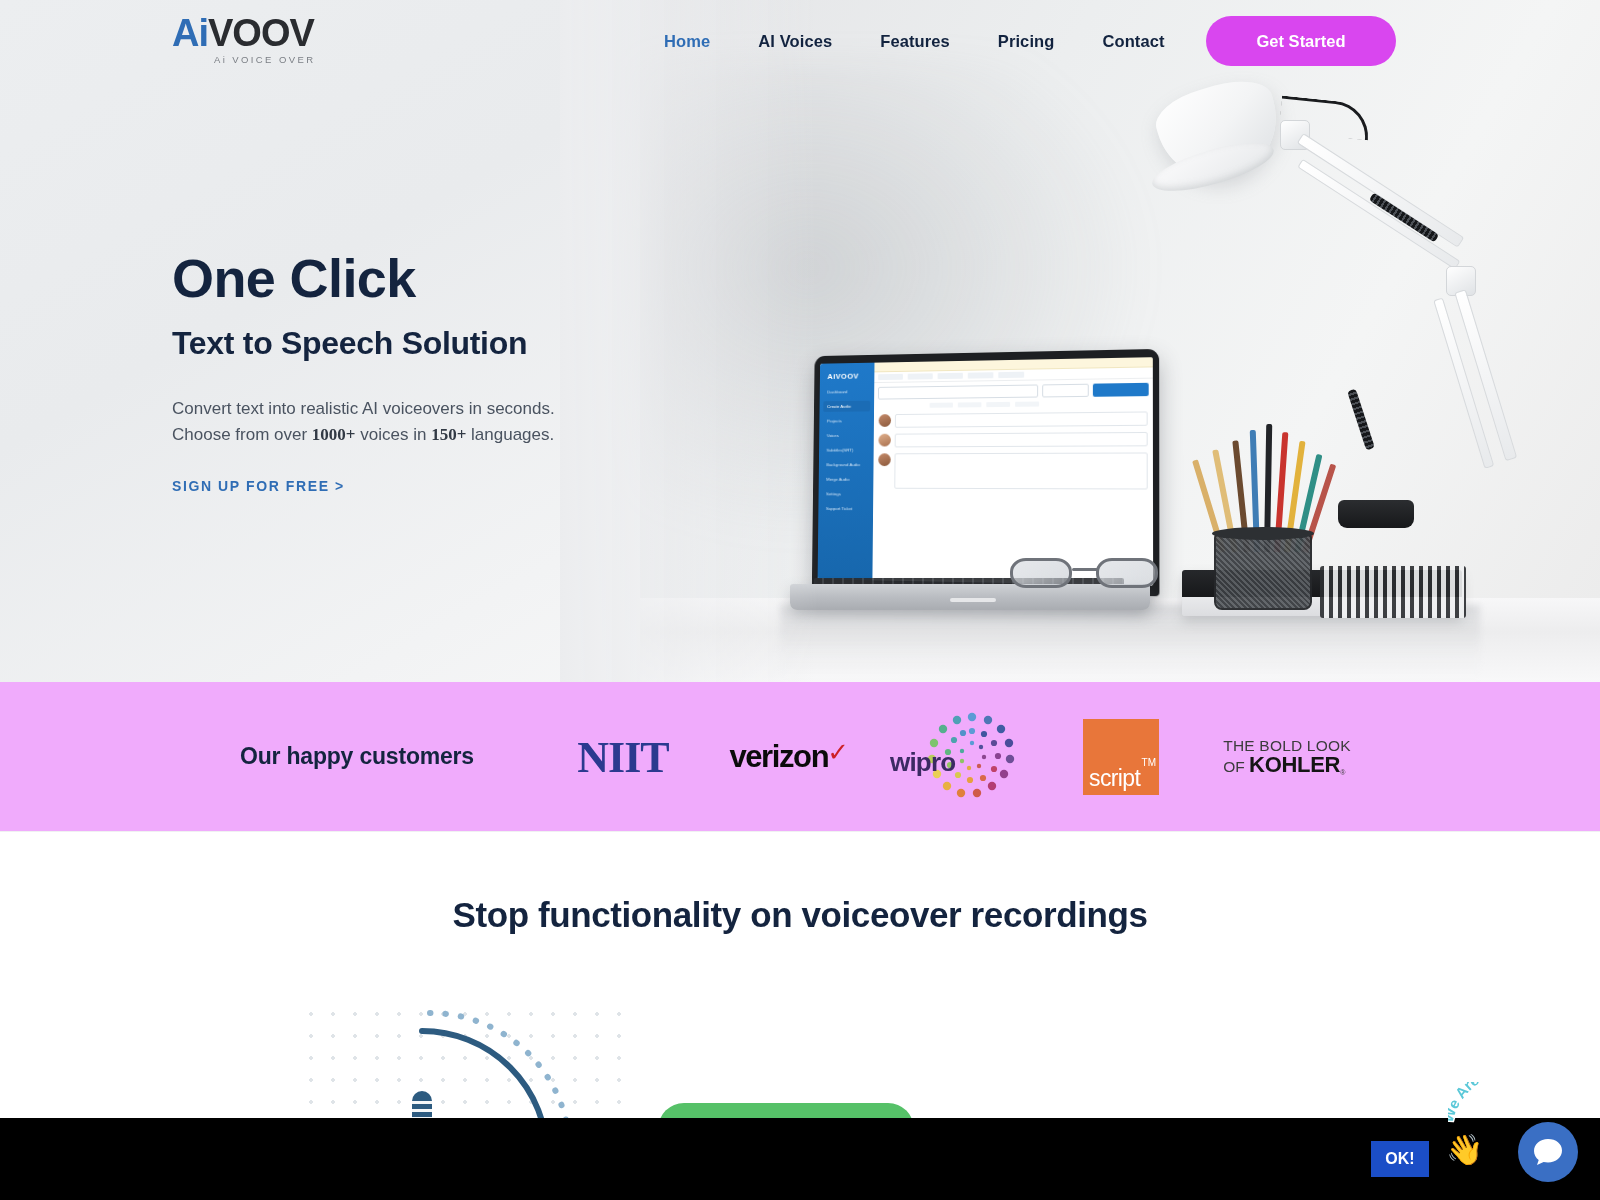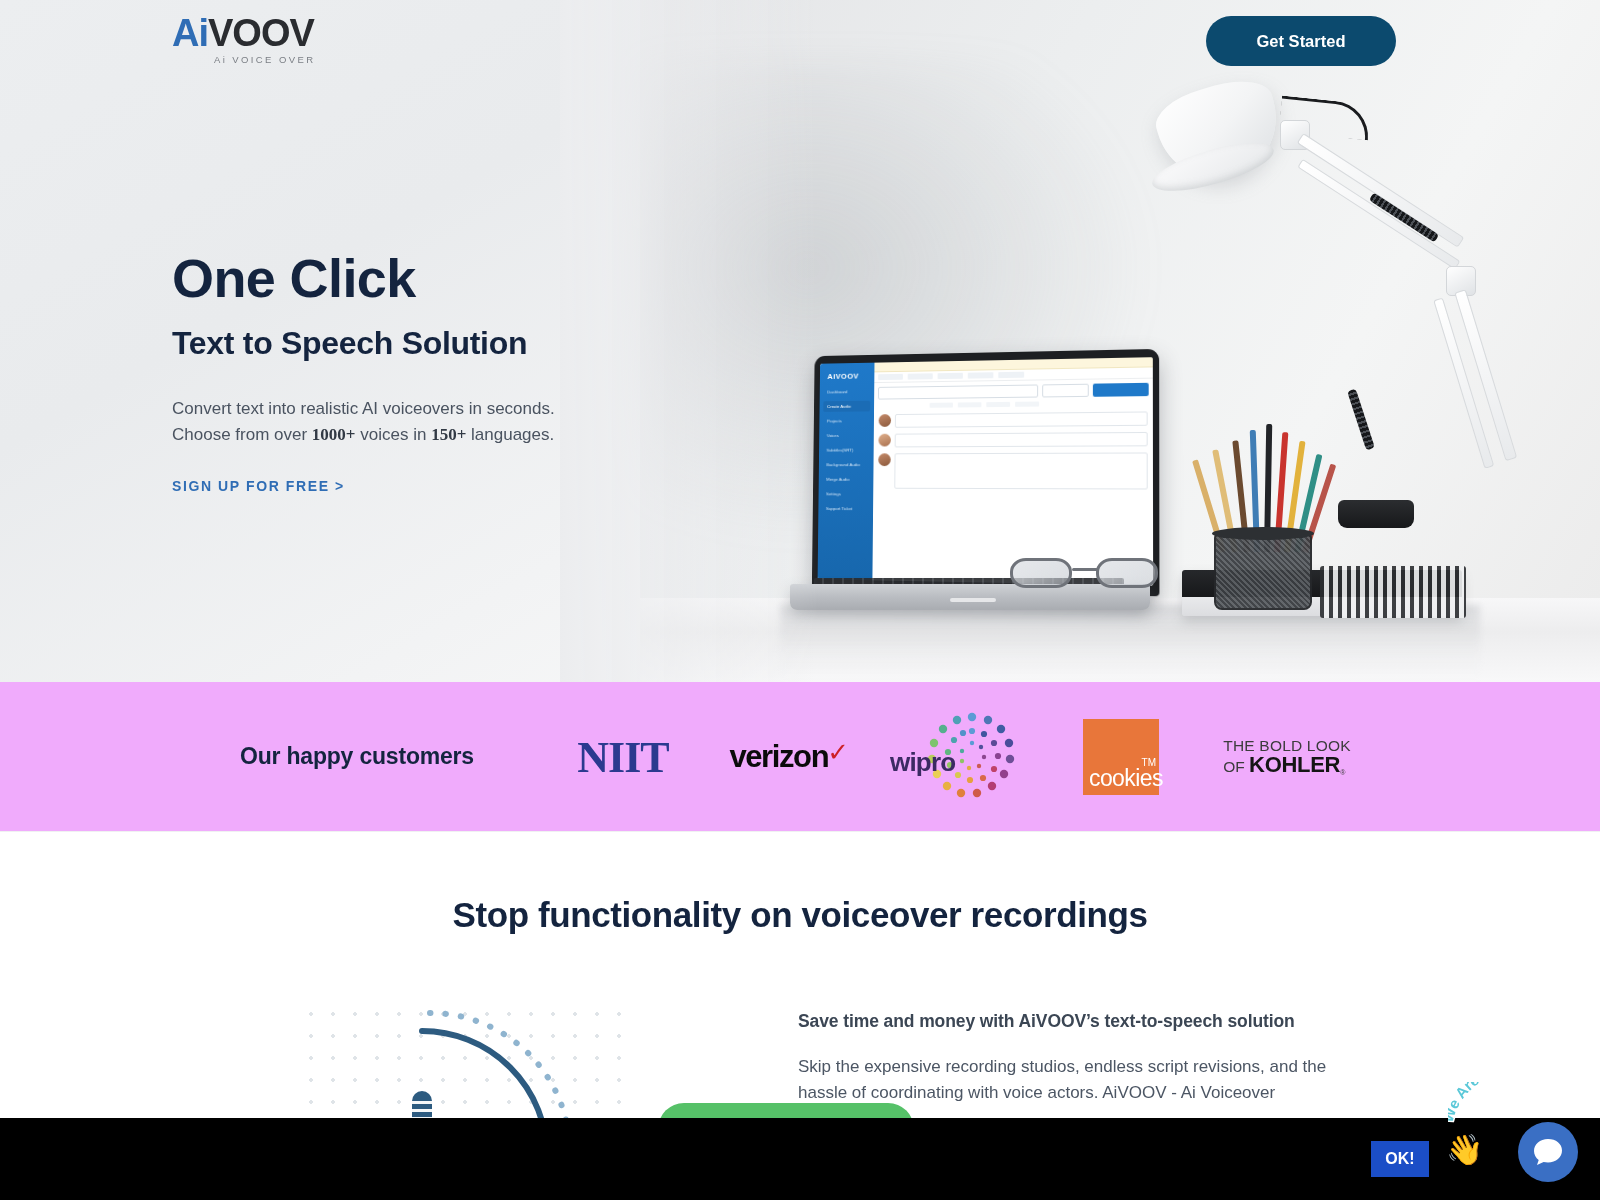--- a/index.html
+++ b/index.html
@@ -176,21 +176,21 @@
   .logo-voov { color:#2a2c30; }
   .logo-sub { font-size:9.5px; color:#7b7f85; letter-spacing:2.4px; margin-top:2px; padding-left:42px; }
   .nav { position:absolute; left:640px; top:0; height:82px; display:flex; align-items:center; gap:0; }
   .nav a {
     display:block; padding:0 24px; font-size:16.5px; font-weight:bold;
     color:#12233f; text-decoration:none; letter-spacing:.1px;
   }
   .nav a.active { color:#2f6db5; }
   .cta {
     position:absolute; left:1206px; top:16px; width:190px; height:50px;
-    background:#0c4a6e; border-radius:25px; color:#fff;
+    background:#d946ef; border-radius:25px; color:#fff;
     font-size:16.5px; font-weight:bold; display:flex; align-items:center; justify-content:center;
     border:none; cursor:pointer; font-family:inherit;
   }
 
   
   .hero-text { position:absolute; left:172px; top:250px; width:620px; z-index:10; }
   .h-big { font-size:54px; font-weight:bold; color:#14243f; line-height:1.05; letter-spacing:-.6px; }
   .h-sub { font-size:32px; font-weight:bold; color:#14243f; margin-top:18px; letter-spacing:-.3px; }
   .h-body { font-size:17px; color:#4a5360; line-height:1.55; margin-top:34px; }
   .h-body b { color:#323a45; font-weight:bold;font-family:Liberation Serif, serif; }
@@ -387,20 +387,27 @@
     </div>
     <a class="signup" href="#">SIGN UP FOR FREE &gt;</a>
   </div>
 </div>
 
 <div class="header">
   <div class="logo-wrap">
     <div class="logo-main"><span class="logo-ai">Ai</span><span class="logo-voov">VOOV</span></div>
     <div class="logo-sub">Ai VOICE OVER</div>
   </div>
+  <nav class="nav">
+    <a href="#" class="active">Home</a>
+    <a href="#">AI Voices</a>
+    <a href="#">Features</a>
+    <a href="#">Pricing</a>
+    <a href="#">Contact</a>
+  </nav>
   <button class="cta">Get Started</button>
 </div>
 
 <div class="customers">
   <div class="cust-title">Our happy customers</div>
   <div class="logo-row">
 
     <div class="logo-slot">
       <div class="niit">NIIT</div>
     </div>
@@ -449,21 +456,21 @@
             <circle cx="38" cy="42" r="2.2" fill="#4eaa9c"></circle>
           </g>
         </svg>
         <div class="wipro-text">wipro</div>
       </div>
     </div>
 
     <div class="logo-slot">
       <div class="orange-box">
         <span class="orange-tm">TM</span>
-        <span class="orange-text">cookies</span>
+        <span class="orange-text">script</span>
       </div>
     </div>
 
     <div class="logo-slot">
       <div class="kohler">
         <div class="koh-top">THE BOLD LOOK</div>
         <div class="koh-bot"><span>OF </span><b>KOHLER</b><span class="koh-tm">®</span></div>
       </div>
     </div>
 
@@ -481,24 +488,20 @@
     </svg>
     <svg style="position:absolute;left:100px;top:108px;width:44px;height:112px" viewBox="0 0 44 112">
       <rect x="12" y="0" width="20" height="54" rx="10" fill="#2d5b80"></rect>
       <rect x="12" y="10" width="20" height="3" fill="#f5f7f8"></rect>
       <rect x="12" y="18" width="20" height="3" fill="#f5f7f8"></rect>
       <rect x="12" y="26" width="20" height="3" fill="#f5f7f8"></rect>
       <rect x="12" y="34" width="20" height="3" fill="#f5f7f8"></rect>
     </svg>
   </div>
 
-  <div class="s2-right">
-    <div class="s2-h">Save time and money with AiVOOV’s text-to-speech solution</div>
-    <div class="s2-p">Skip the expensive recording studios, endless script revisions, and the hassle of coordinating with voice actors. AiVOOV - Ai Voiceover</div>
-  </div>
 </div>
 
 <div class="green-pill"></div>
 
 <div class="cookie">
   <button class="cookie-ok">OK!</button>
 </div>
 
 <div class="chat">
   <svg class="chat-label" viewBox="0 0 120 48">

